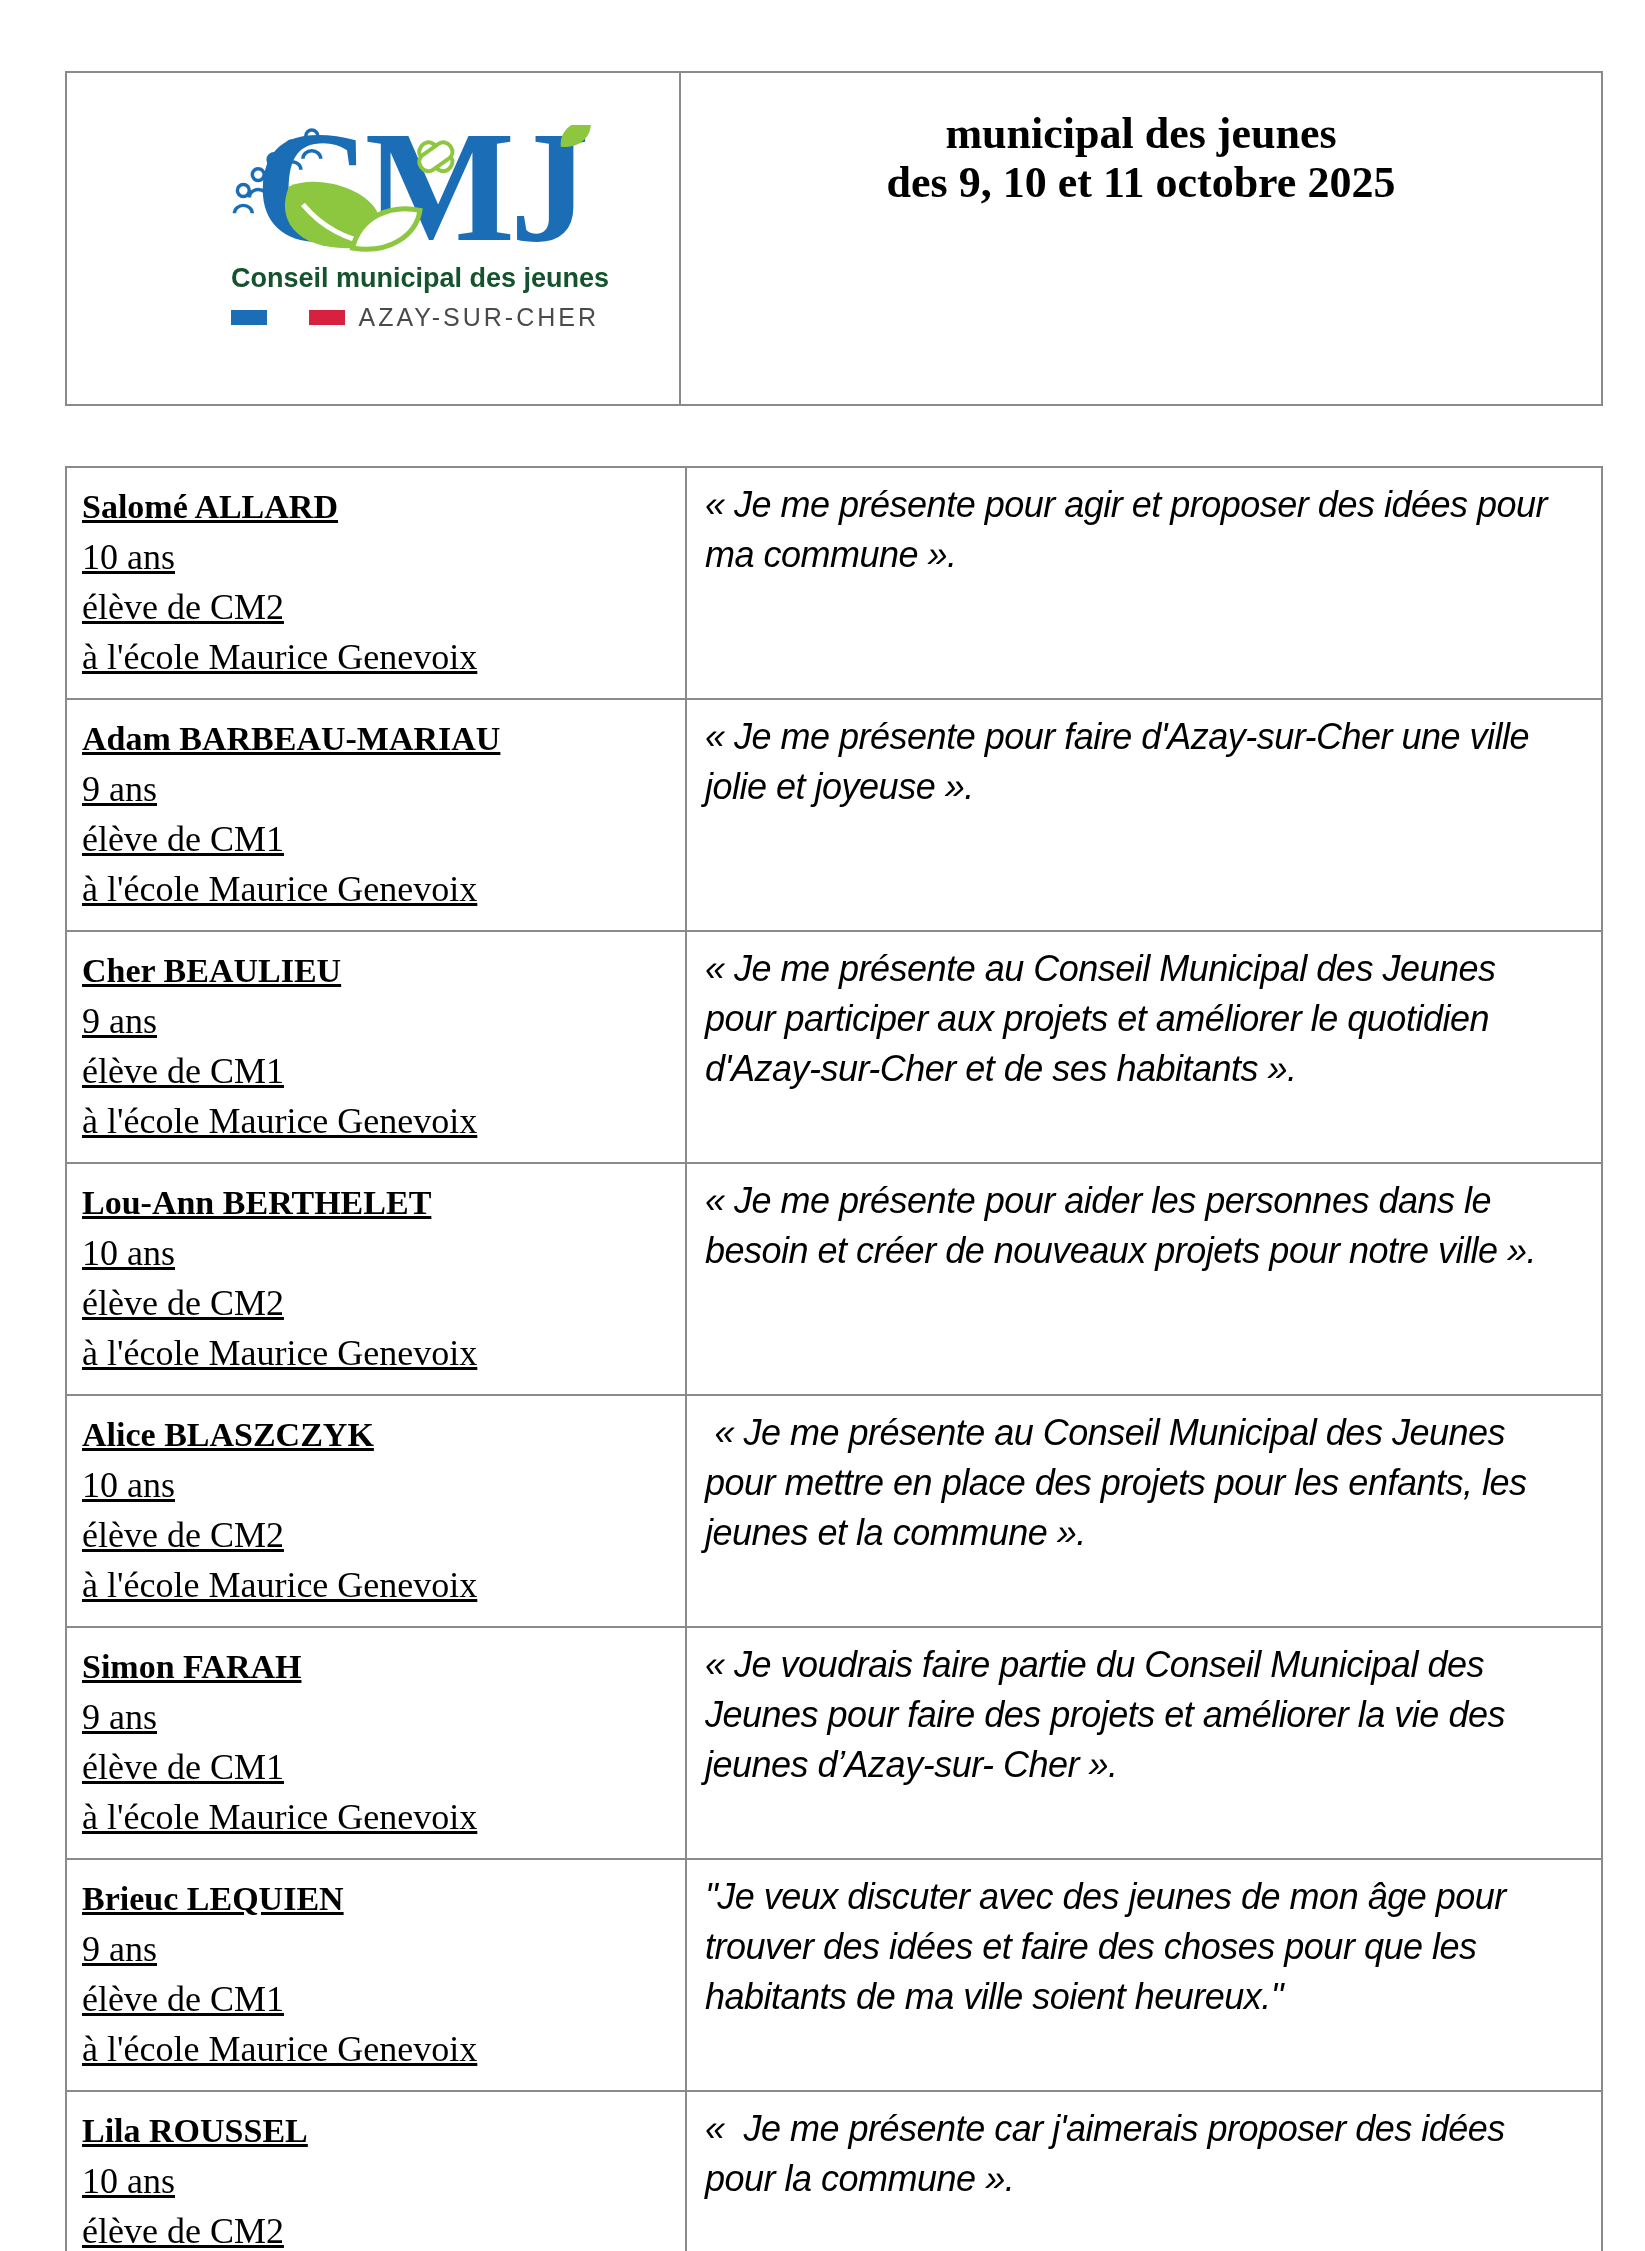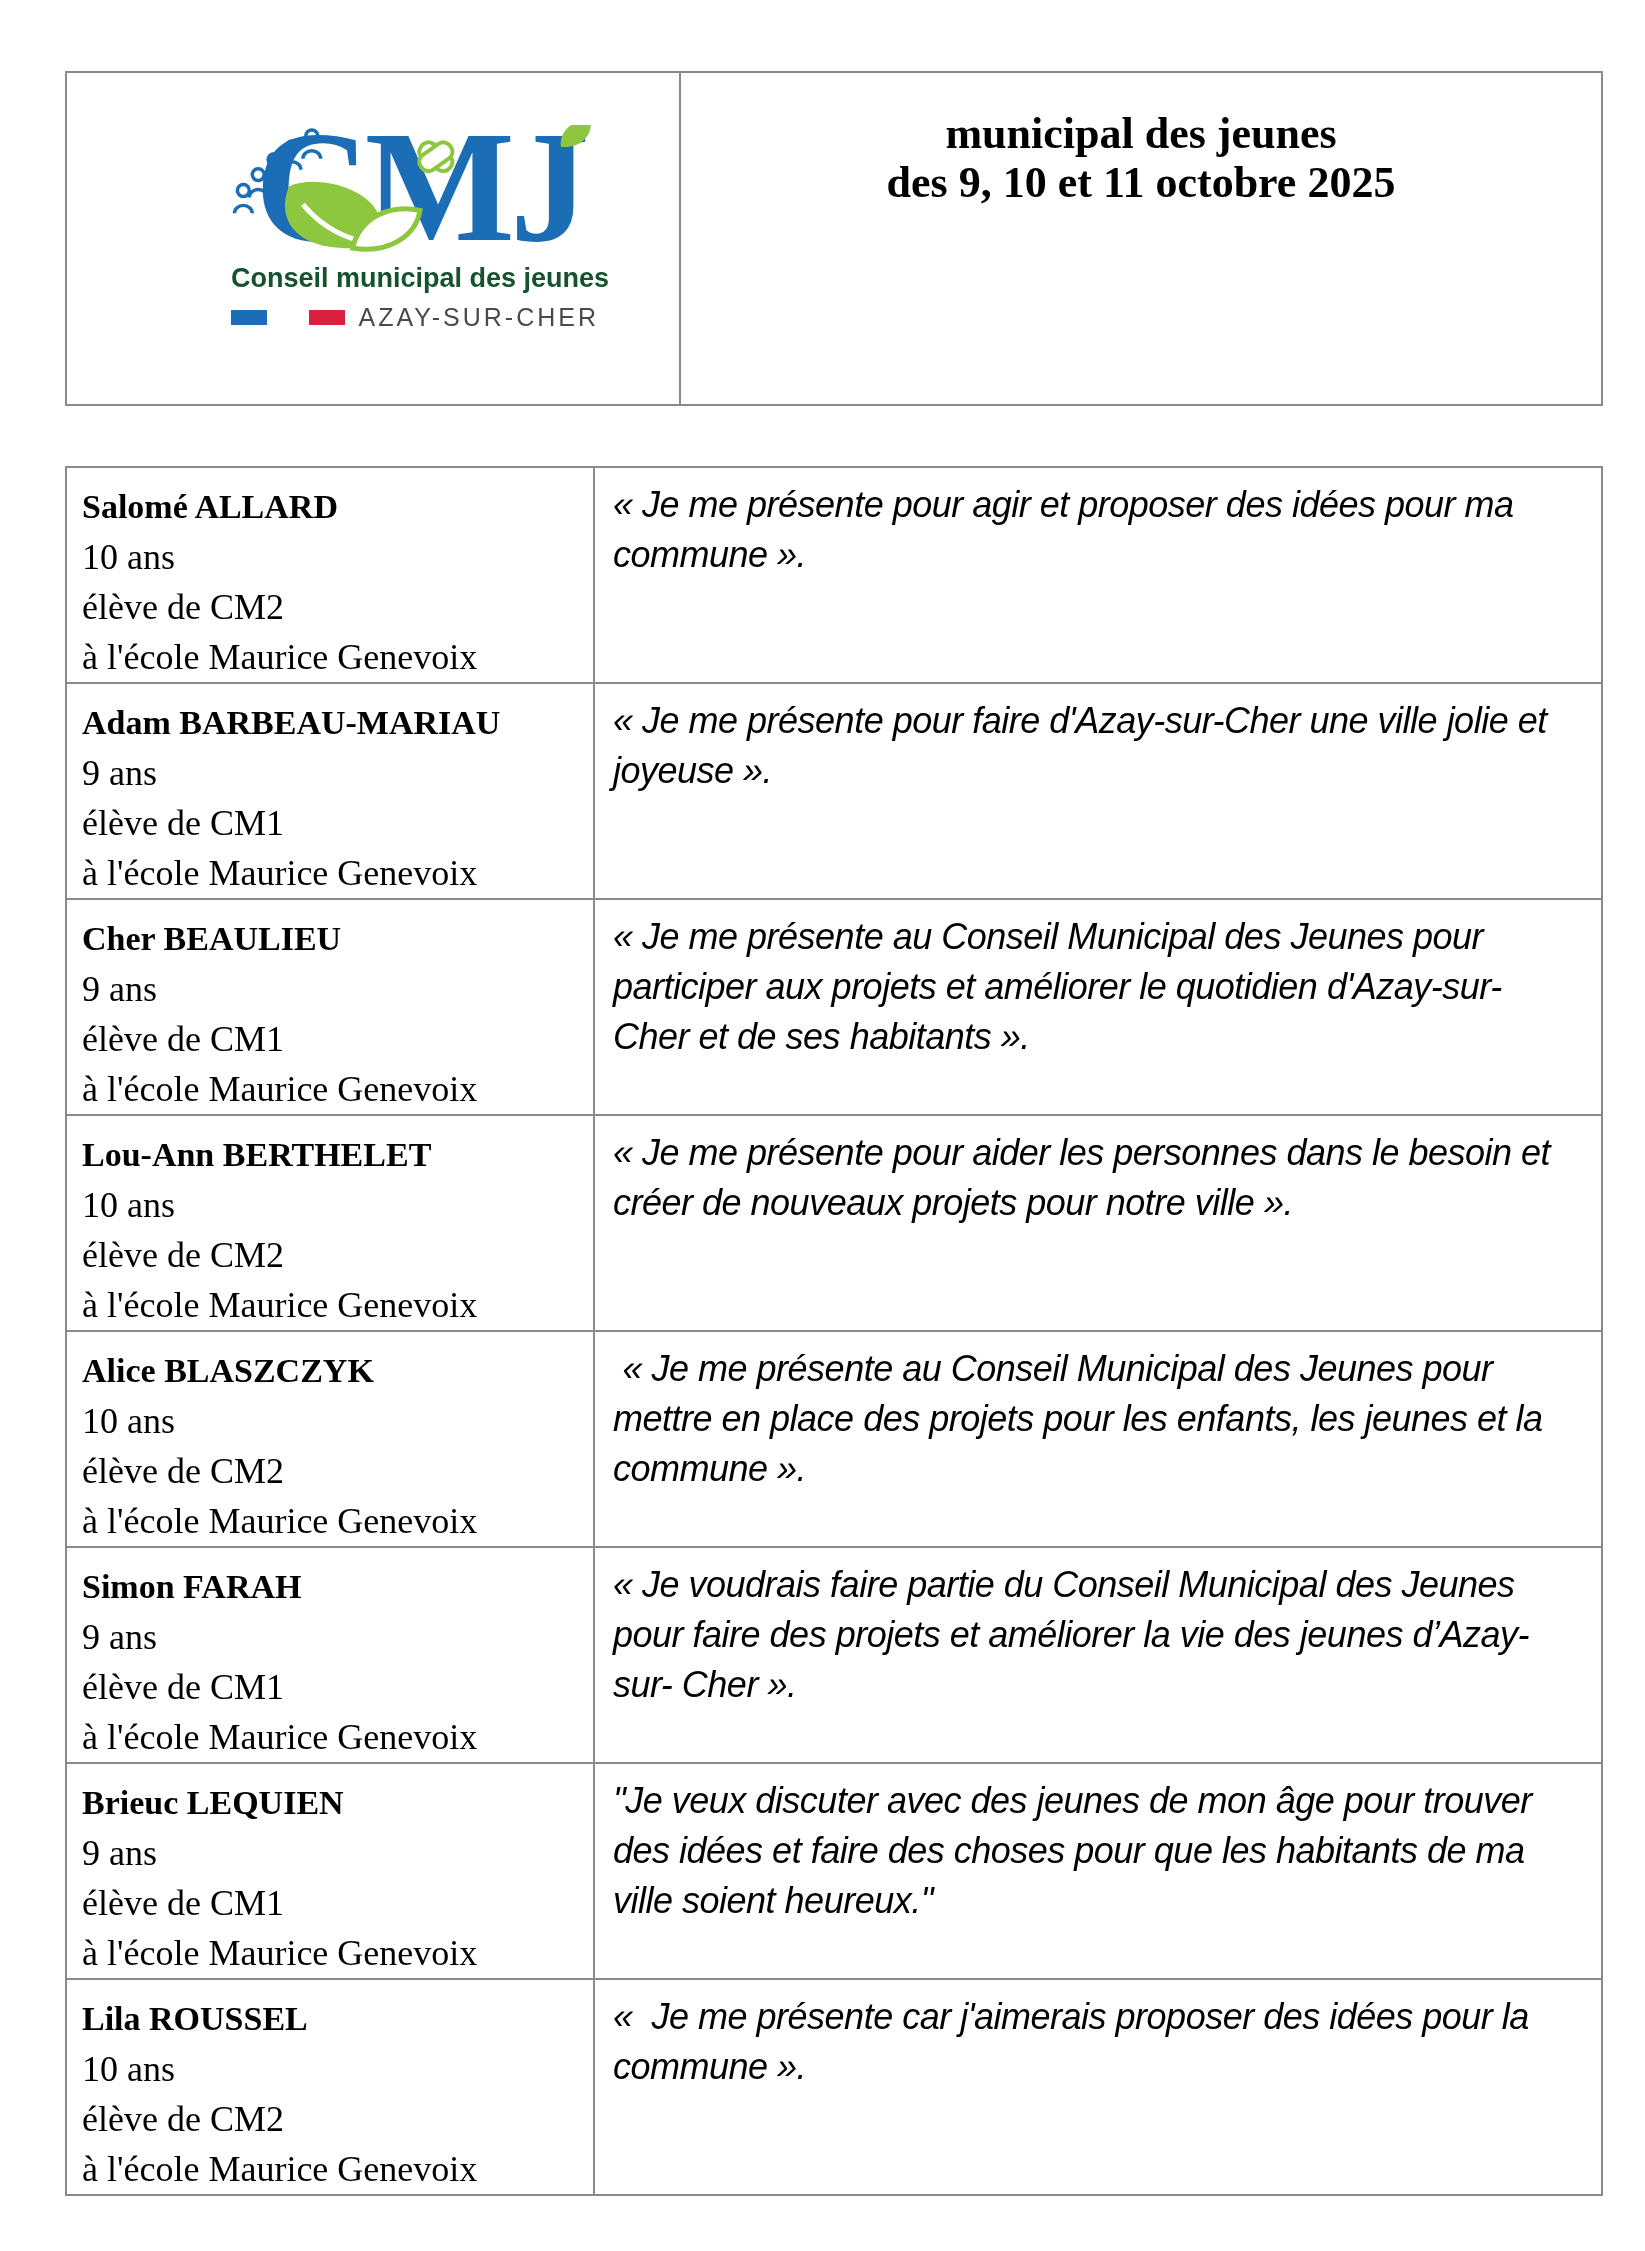--- a/index.html
+++ b/index.html
@@ -86,21 +86,21 @@
     table-layout:fixed;
     background:#fff;
   }
   .cand-table td {
     border:2px solid #8a8a8a;
     vertical-align:top;
     box-sizing:border-box;
   }
   .cand-table tr { height:214px; }
   .cand-table tr.row-last { height:207px;margin-left:15px; }
-  td.cell-left  { width:528px; padding:14px 16px 0 15px; }
+  td.cell-left  { width:620px; padding:14px 16px 16px 15px;text-decoration:underline; }
   td.cell-right { padding:12px 28px 0 18px; }
   .cname {
     font-family:"Liberation Serif", serif;
     font-weight:bold;
     font-size:34px; line-height:50px;
   }
   .cline {
     font-family:"Liberation Serif", serif;
     font-size:36px; line-height:50px;
   }

